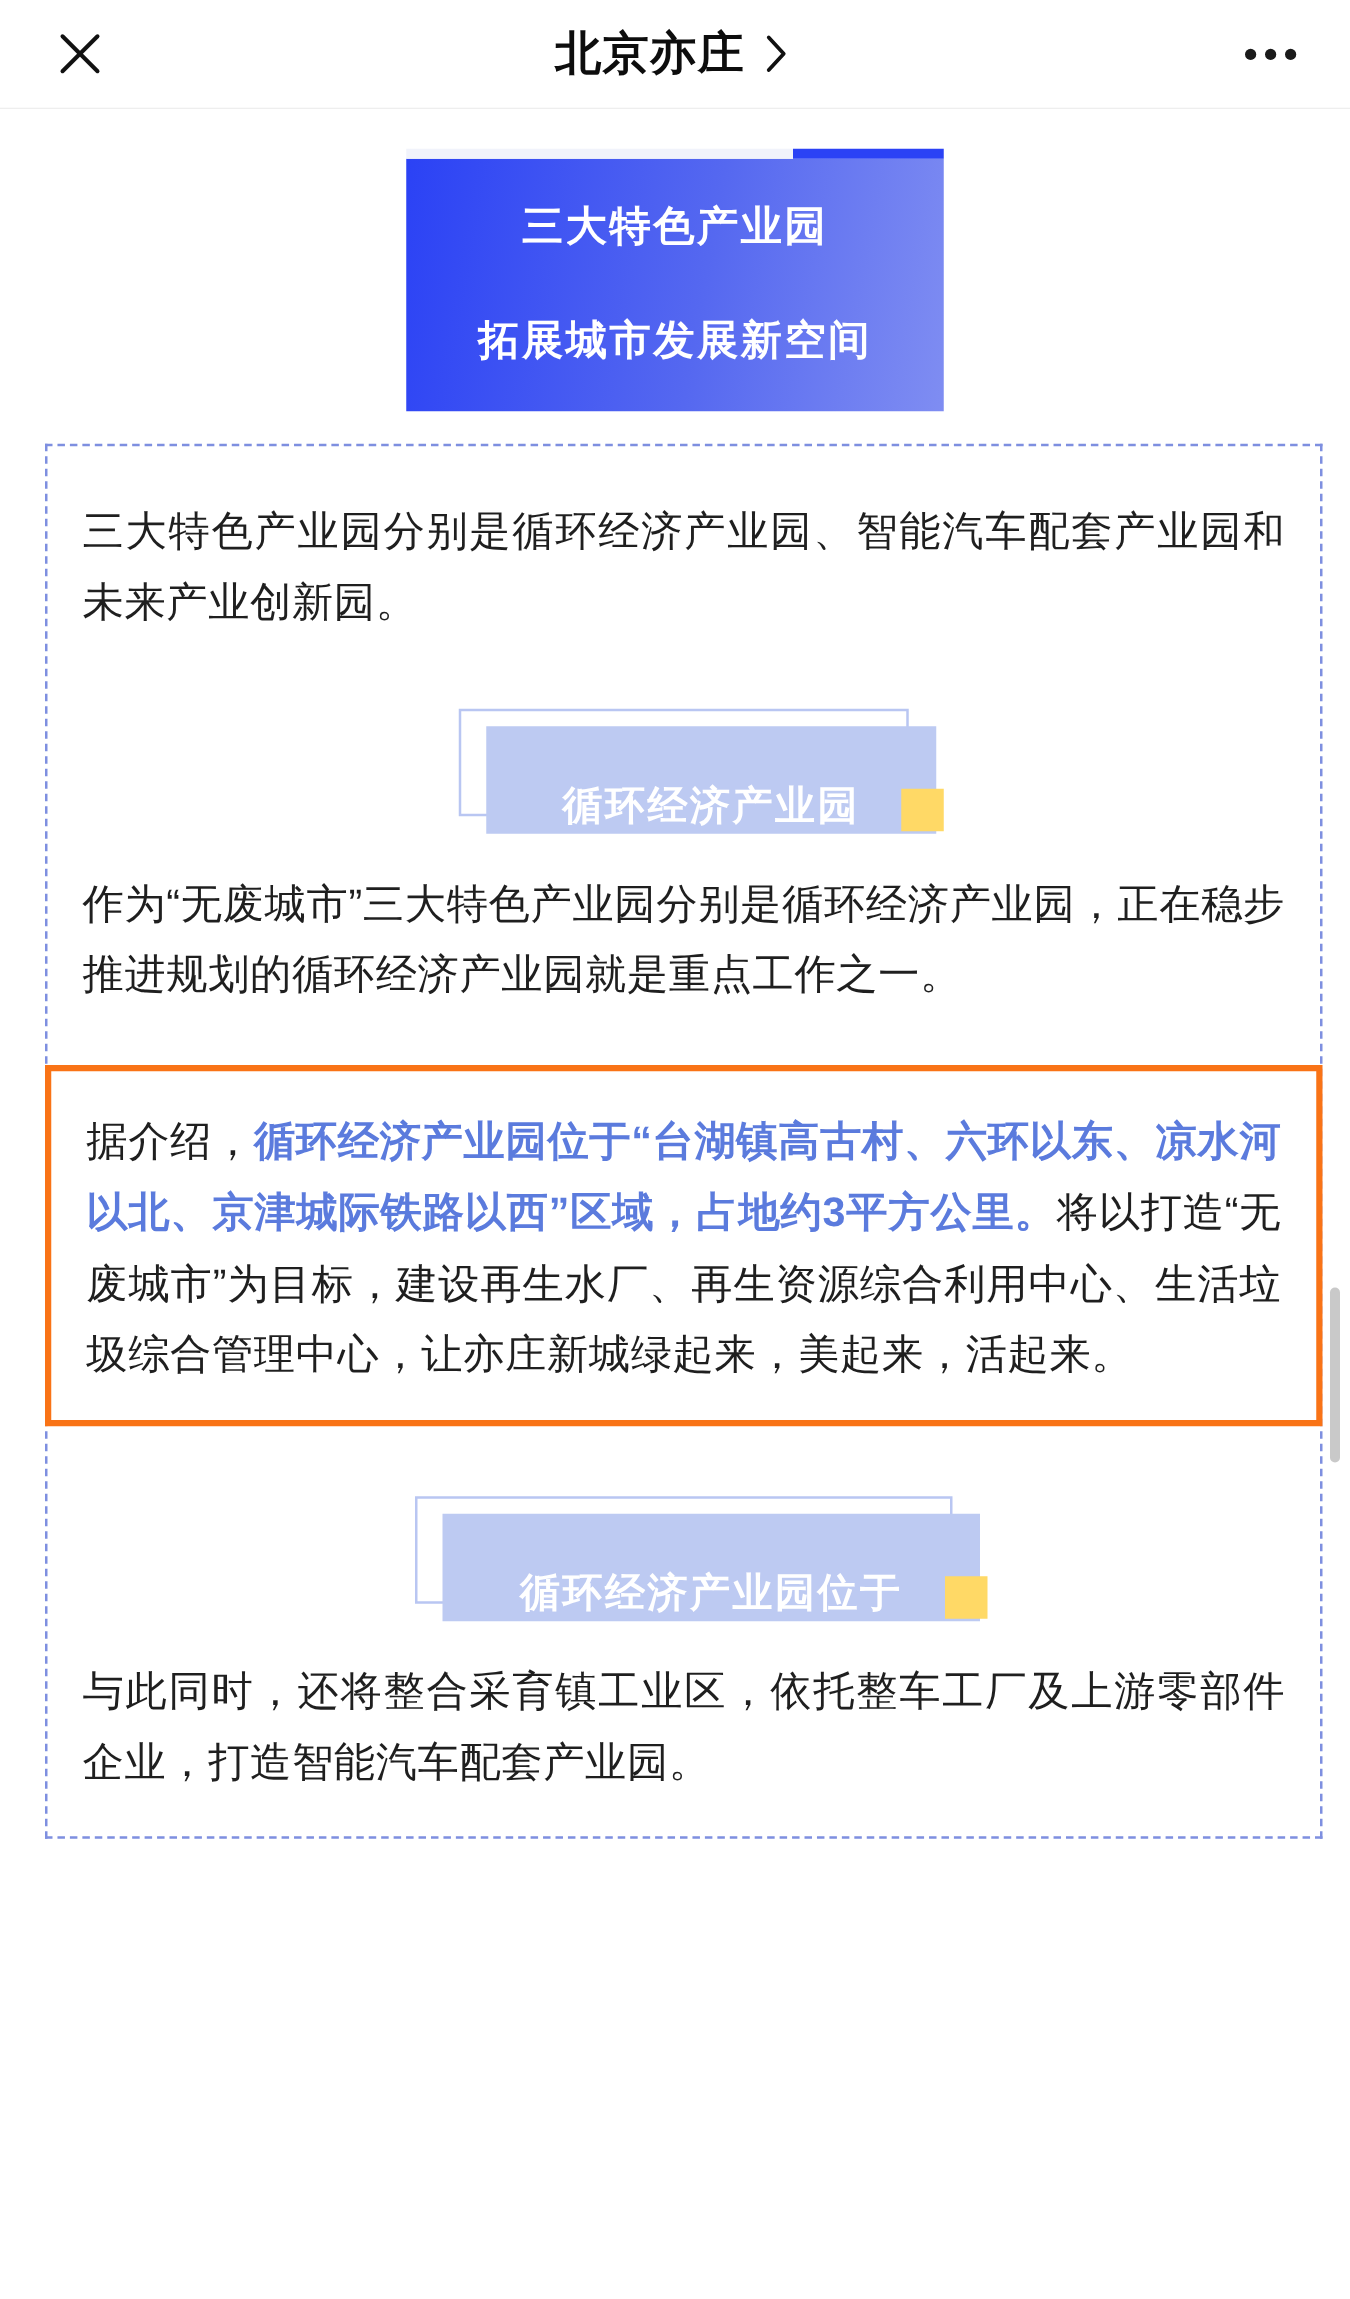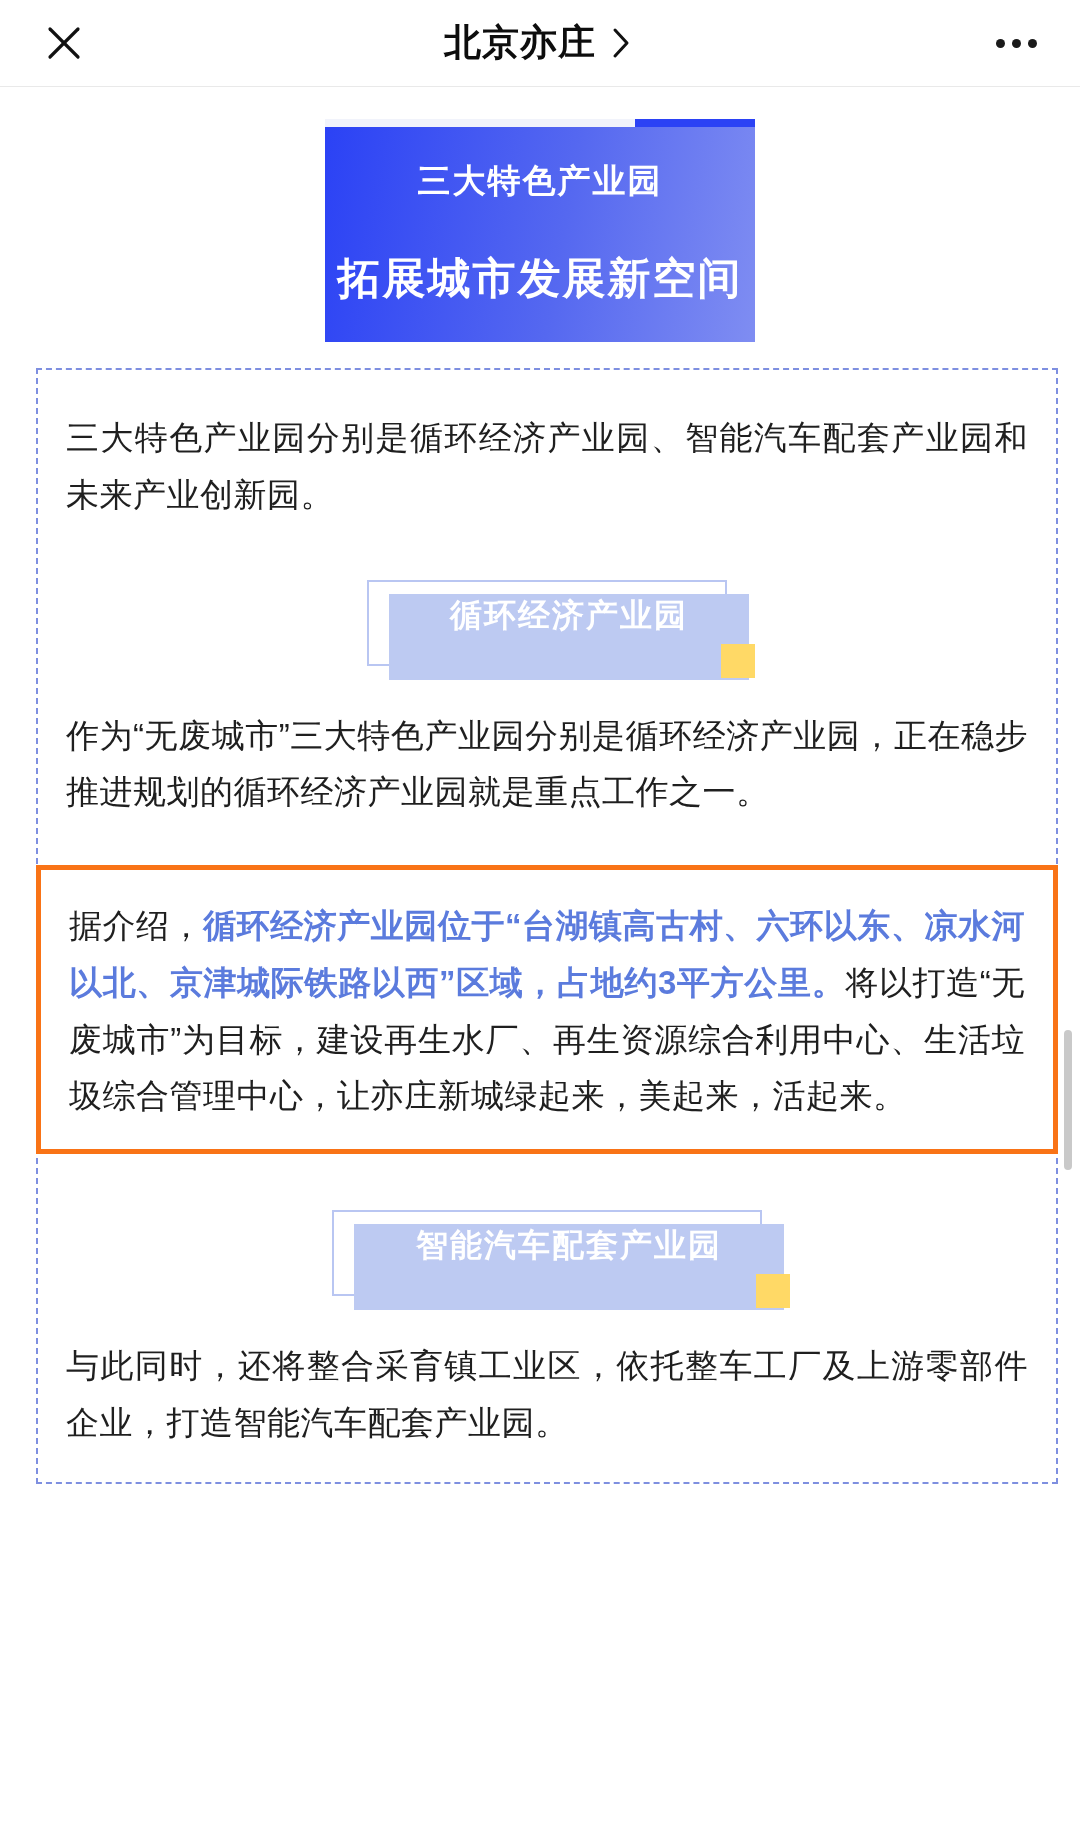--- a/index.html
+++ b/index.html
@@ -108,21 +108,21 @@
   }
   .banner-line1 {
     color: #ffffff;
     font-size: 33px;
     font-weight: bold;
     letter-spacing: 2px;
     margin-bottom: 46px;
   }
   .banner-line2 {
     color: #ffffff;
-    font-size: 43px;
+    font-size: 33px;
     font-weight: bold;
     letter-spacing: 2px;
   }
 
   .dashed-box {
     margin: 26px 22px 0 36px;
     border: 2px dashed #7e8fe0;
     padding: 40px 28px 30px 28px;
     box-sizing: border-box;
   }
@@ -165,21 +165,21 @@
     box-sizing: border-box;
   }
   .chip-fill {
     position: absolute;
     left: 22px;
     top: 14px;
     right: -22px;
     bottom: -14px;
     background: #bdcaf2;
     display: flex;
-    align-items: flex-start;
+    align-items: flex-end;
     justify-content: center;
   }
   .chip-text {
     color: #ffffff;
     font-size: 32px;
     font-weight: bold;
     letter-spacing: 2px;
   }
   .chip.wide { width: 430px; }
 
@@ -266,21 +266,21 @@
     <div class="highlight-block">
       <p class="para">
         <span>据介绍，</span><span class="blue-text">循环经济产业园位于“台湖镇高古村、六环以东、凉水河以北、京津城际铁路以西”区域，占地约3平方公里。</span><span>将以打造“无废城市”为目标，建设再生水厂、再生资源综合利用中心、生活垃圾综合管理中心，让亦庄新城绿起来，美起来，活起来。</span>
       </p>
     </div>
 
     <div class="chip-wrap">
       <div class="chip wide">
         <div class="chip-outline"></div>
         <div class="chip-fill">
-          <span class="chip-text">智能汽车配套产业园</span>
+          <span class="chip-text">循环经济产业园位于</span>
         </div>
         <div class="chip-yellow"></div>
       </div>
     </div>
 
     <p class="para post-chip-para">与此同时，还将整合采育镇工业区，依托整车工厂及上游零部件企业，打造智能汽车配套产业园。</p>
 
   </div>
 </div>
 

